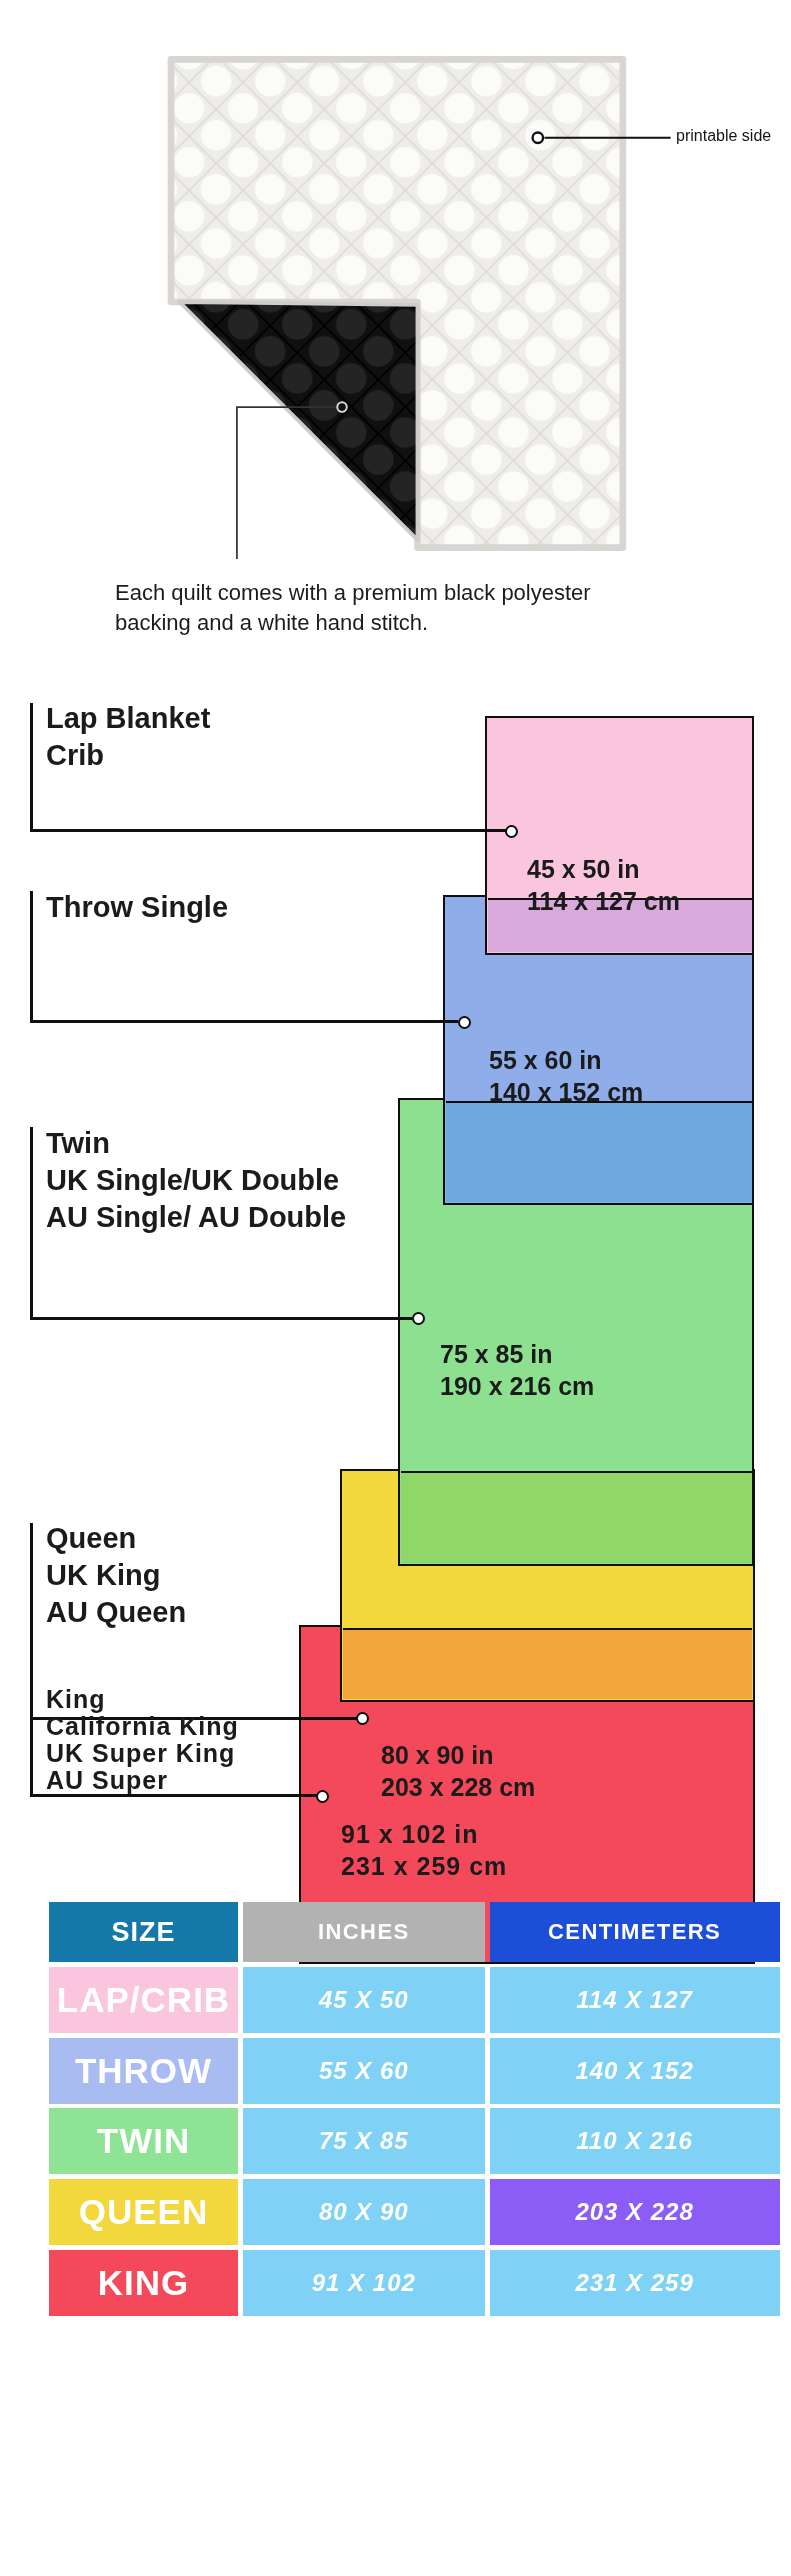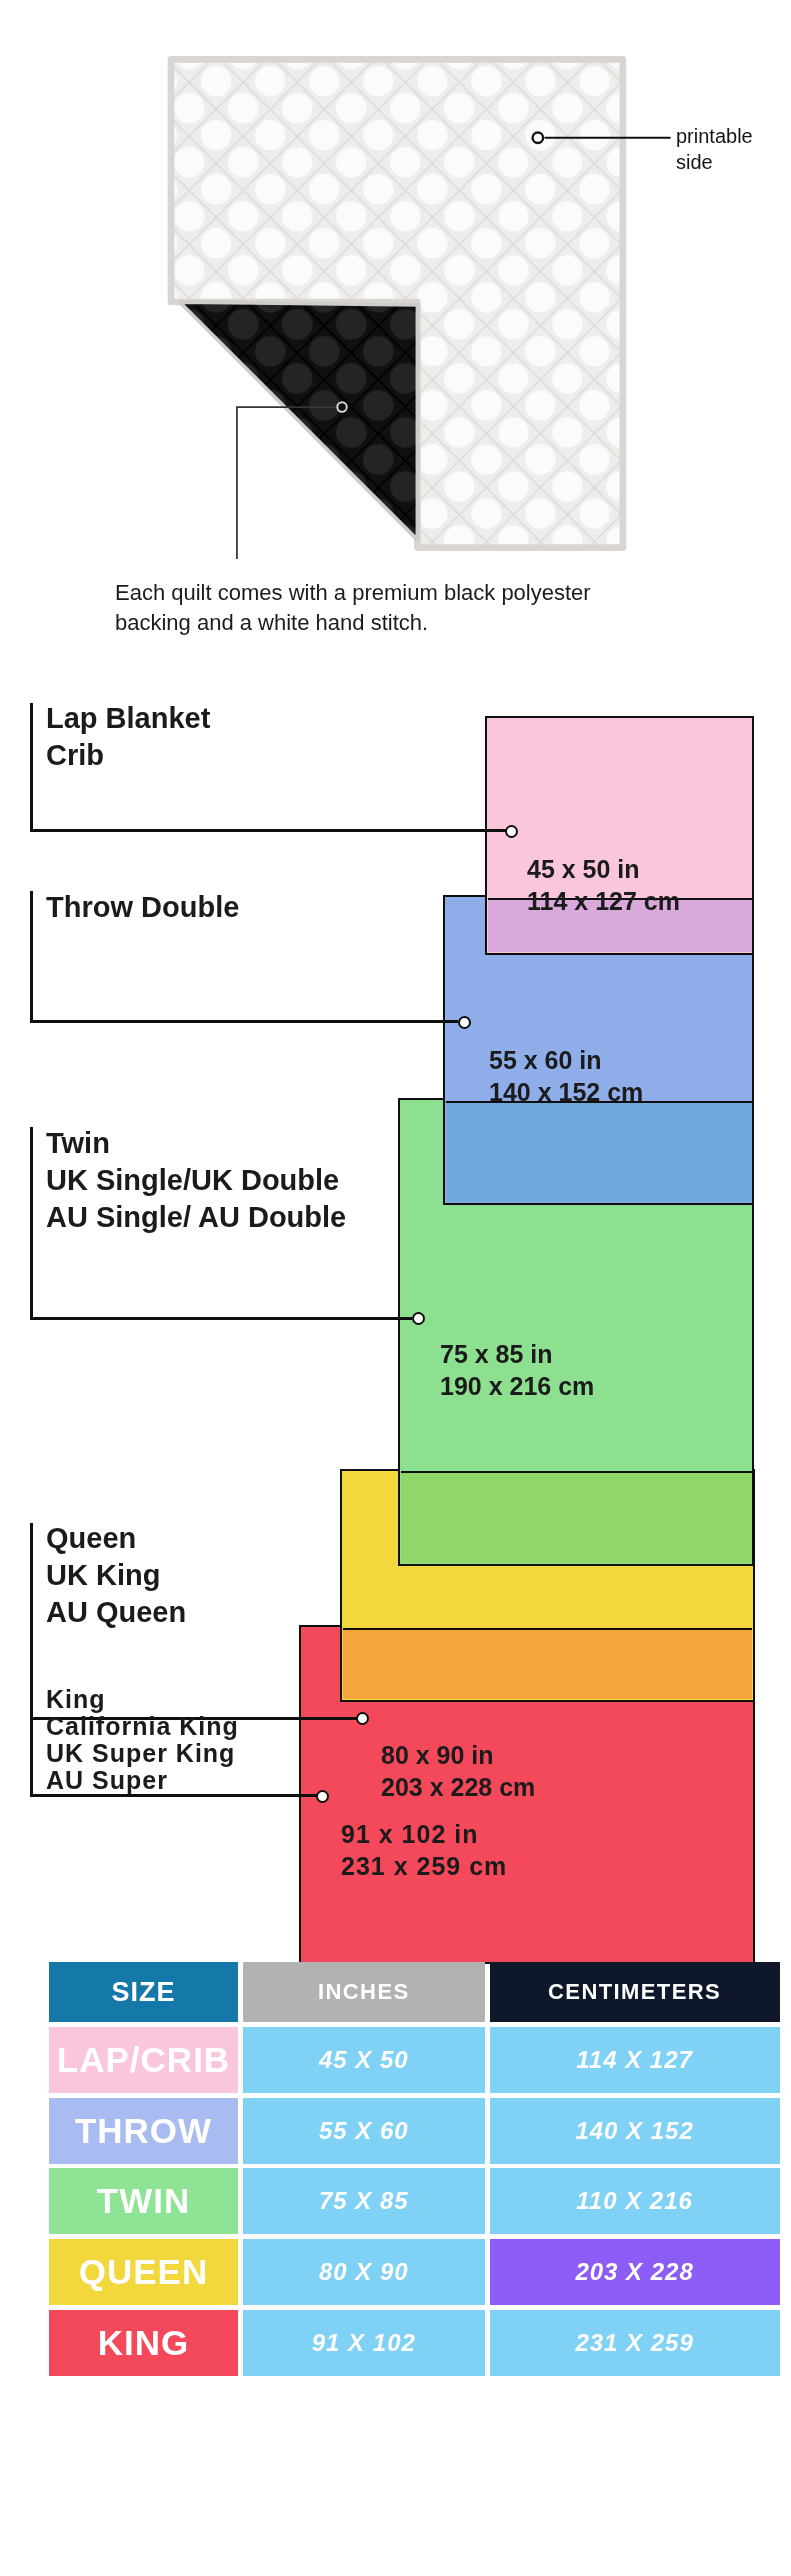--- a/index.html
+++ b/index.html
@@ -2,21 +2,21 @@
 <html><head>
 <meta charset="utf-8">
 <style>
   html,body{margin:0;padding:0;background:#ffffff;}
   .page{position:relative;width:791px;height:2576px;background:#fff;
         font-family:"Liberation Sans",sans-serif;overflow:hidden;}
 
   
   #quilt-svg{position:absolute;left:0;top:0;z-index:1;}
   .printable-label{position:absolute;left:676px;top:123px;width:115px;
-        font-size:20px;line-height:26px;color:#151515;z-index:2;}
+        font-size:16px;line-height:26px;color:#151515;z-index:2;}
   .caption{position:absolute;left:115px;top:578px;width:621px;
         font-size:22px;line-height:30px;color:#1c1c1c;z-index:2;}
 
   
   .size-rect{position:absolute;box-sizing:border-box;border:2.9px solid #0f0f0f;}
   #rect-lap   {left:485px;top:716px;width:269px;height:239px;z-index:50;}
   #rect-throw {left:443px;top:895px;width:311px;height:310px;z-index:40;}
   #rect-twin  {left:398px;top:1098px;width:356px;height:468px;z-index:30;}
   #rect-queen {left:340px;top:1469px;width:415px;height:233px;z-index:20;}
   #rect-king  {left:299px;top:1625px;width:456px;height:339px;z-index:10;}
@@ -41,21 +41,21 @@
   #measure-throw{left:489px;top:996px;}
   #measure-twin {left:440px;top:1290px;}
   #measure-queen{left:381px;top:1691px;}
   #measure-king {left:341px;top:1770px;letter-spacing:1px;}
 
   .cline{position:absolute;background:#0f0f0f;z-index:59;}
   .dot{position:absolute;width:13.4px;height:13.4px;box-sizing:border-box;
        border:2.9px solid #0f0f0f;border-radius:50%;background:#fff;z-index:61;}
 
   
-  .size-table{position:absolute;left:31px;top:1962px;width:731px;
+  .size-table{position:absolute;left:31px;top:1902px;width:731px;
        display:grid;grid-template-columns:189px 242px 290px;
        grid-template-rows:60px 66px 66px 66px 66px 66px;gap:4.8px;z-index:70;padding-left:18px;}
   .cell{display:flex;align-items:center;justify-content:center;
        color:#ffffff;font-weight:bold;}
   .cell.hdr-size{font-size:27px;letter-spacing:1px;}
   .cell.hdr{font-size:22px;letter-spacing:1.4px;}
   .cell.rowlabel{font-size:35px;letter-spacing:1px;}
   .cell.value{font-size:24px;letter-spacing:1px;font-style:italic;}
 </style>
 </head>
@@ -100,21 +100,21 @@
   <div class="overlap-band" id="band-lap" style="background-color: rgb(217, 169, 220);"></div>
   <div class="overlap-band" id="band-throw" style="background-color: rgb(111, 169, 222);"></div>
   <div class="overlap-band" id="band-twin" style="background-color: rgb(143, 215, 104);"></div>
   <div class="overlap-band" id="band-queen" style="background-color: rgb(242, 166, 59);"></div>
 
   <div class="size-label" id="label-lap">
     <div>Lap Blanket</div>
     <div>Crib</div>
   </div>
   <div class="size-label" id="label-throw">
-    <div>Throw Double</div>
+    <div>Throw Single</div>
   </div>
   <div class="size-label" id="label-twin">
     <div>Twin</div>
     <div>UK Single/UK Double</div>
     <div>AU Single/ AU Double</div>
   </div>
   <div class="size-label" id="label-queen">
     <div>Queen</div>
     <div>UK King</div>
     <div>AU Queen</div>
@@ -160,21 +160,21 @@
     <div>203 x 228 cm</div>
   </div>
   <div class="measure" id="measure-king">
     <div>91 x 102 in</div>
     <div>231 x 259 cm</div>
   </div>
 
   <div class="size-table">
     <div class="cell hdr-size" style="background-color: rgb(20, 120, 168);">SIZE</div>
     <div class="cell hdr" style="background-color: rgb(178, 178, 178);">INCHES</div>
-    <div class="cell hdr" style="background-color: #0f172a;">CENTIMETERS</div>
+    <div class="cell hdr" style="background-color: #1d4ed8;">CENTIMETERS</div>
 
     <div class="cell rowlabel" style="background-color: rgb(250, 198, 221);">LAP/CRIB</div>
     <div class="cell value" style="background-color: rgb(127, 209, 245);">45 X 50</div>
     <div class="cell value" style="background-color: rgb(127, 209, 245);">114 X 127</div>
 
     <div class="cell rowlabel" style="background-color: rgb(169, 188, 242);">THROW</div>
     <div class="cell value" style="background-color: rgb(127, 209, 245);">55 X 60</div>
     <div class="cell value" style="background-color: rgb(127, 209, 245);">140 X 152</div>
 
     <div class="cell rowlabel" style="background-color: rgb(142, 227, 148);">TWIN</div>

